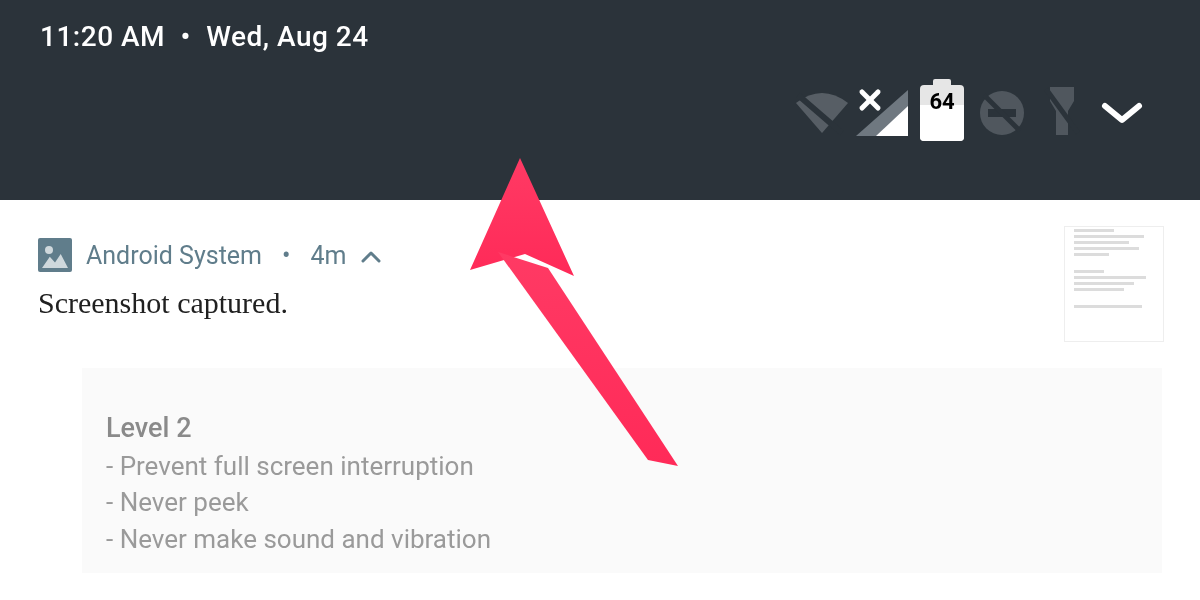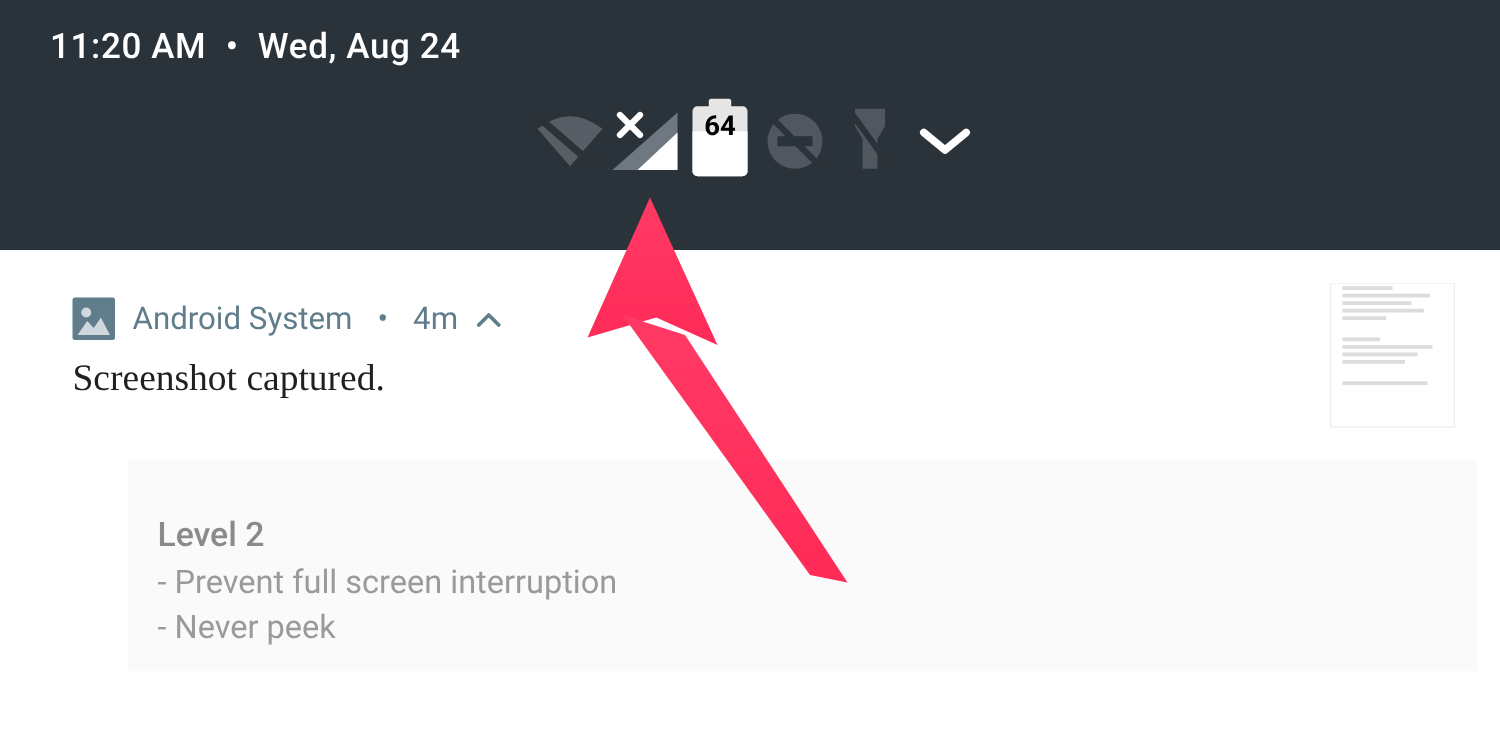--- a/index.html
+++ b/index.html
@@ -13,21 +13,21 @@
   }
   .statusbar-top {
     font-size: 28px;
     font-weight: 500;
     letter-spacing: 0.5px;
   }
   .statusbar-top .dot { margin: 0 8px; }
   .qs-row {
     display: flex;
     align-items: center;
-    justify-content: center;
+    justify-content: flex-end;
     padding: 30px 20px 0 20px;
   }
   .qs-item {
     width: 60px;
     height: 60px;
     display: flex;
     align-items: center;
     justify-content: center;
     position: relative;
   }
@@ -64,21 +64,21 @@
     position: relative;
     z-index: 2;
     margin-top: 4px;
     font-size: 22px;
     font-weight: 700;
     color: #000;
   }
   .expand-chevron svg { stroke: #fff; }
   .content {
     background: #fff;
-    padding: 38px 30px 0 58px;
+    padding: 38px 30px 0 38px;
     position: relative;
   }
   .notif-header {
     display: flex;
     align-items: center;
     gap: 14px;
     color: #607d8b;
     font-size: 25px;
   }
   .notif-app-icon {
@@ -260,20 +260,21 @@
     <div class="txline" style="width:60%"></div>
     <div class="txline" style="width:50%"></div>
     <div style="height:8px"></div>
     <div class="txline" style="width:68%"></div>
   </div>
 
   <div class="card">
     <div class="card-title">Level 2</div>
     <div class="card-line">- Prevent full screen interruption</div>
     <div class="card-line">- Never peek</div>
+    <div class="card-line">- Never make sound and vibration</div>
   </div>
 
 </div>
 
 <svg class="arrow-overlay" viewBox="0 0 1200 600">
   <defs>
     <linearGradient id="pg" x1="0" y1="0" x2="0" y2="1">
       <stop offset="0%" stop-color="#ff3a64"></stop>
       <stop offset="100%" stop-color="#ff2a58"></stop>
     </linearGradient>

